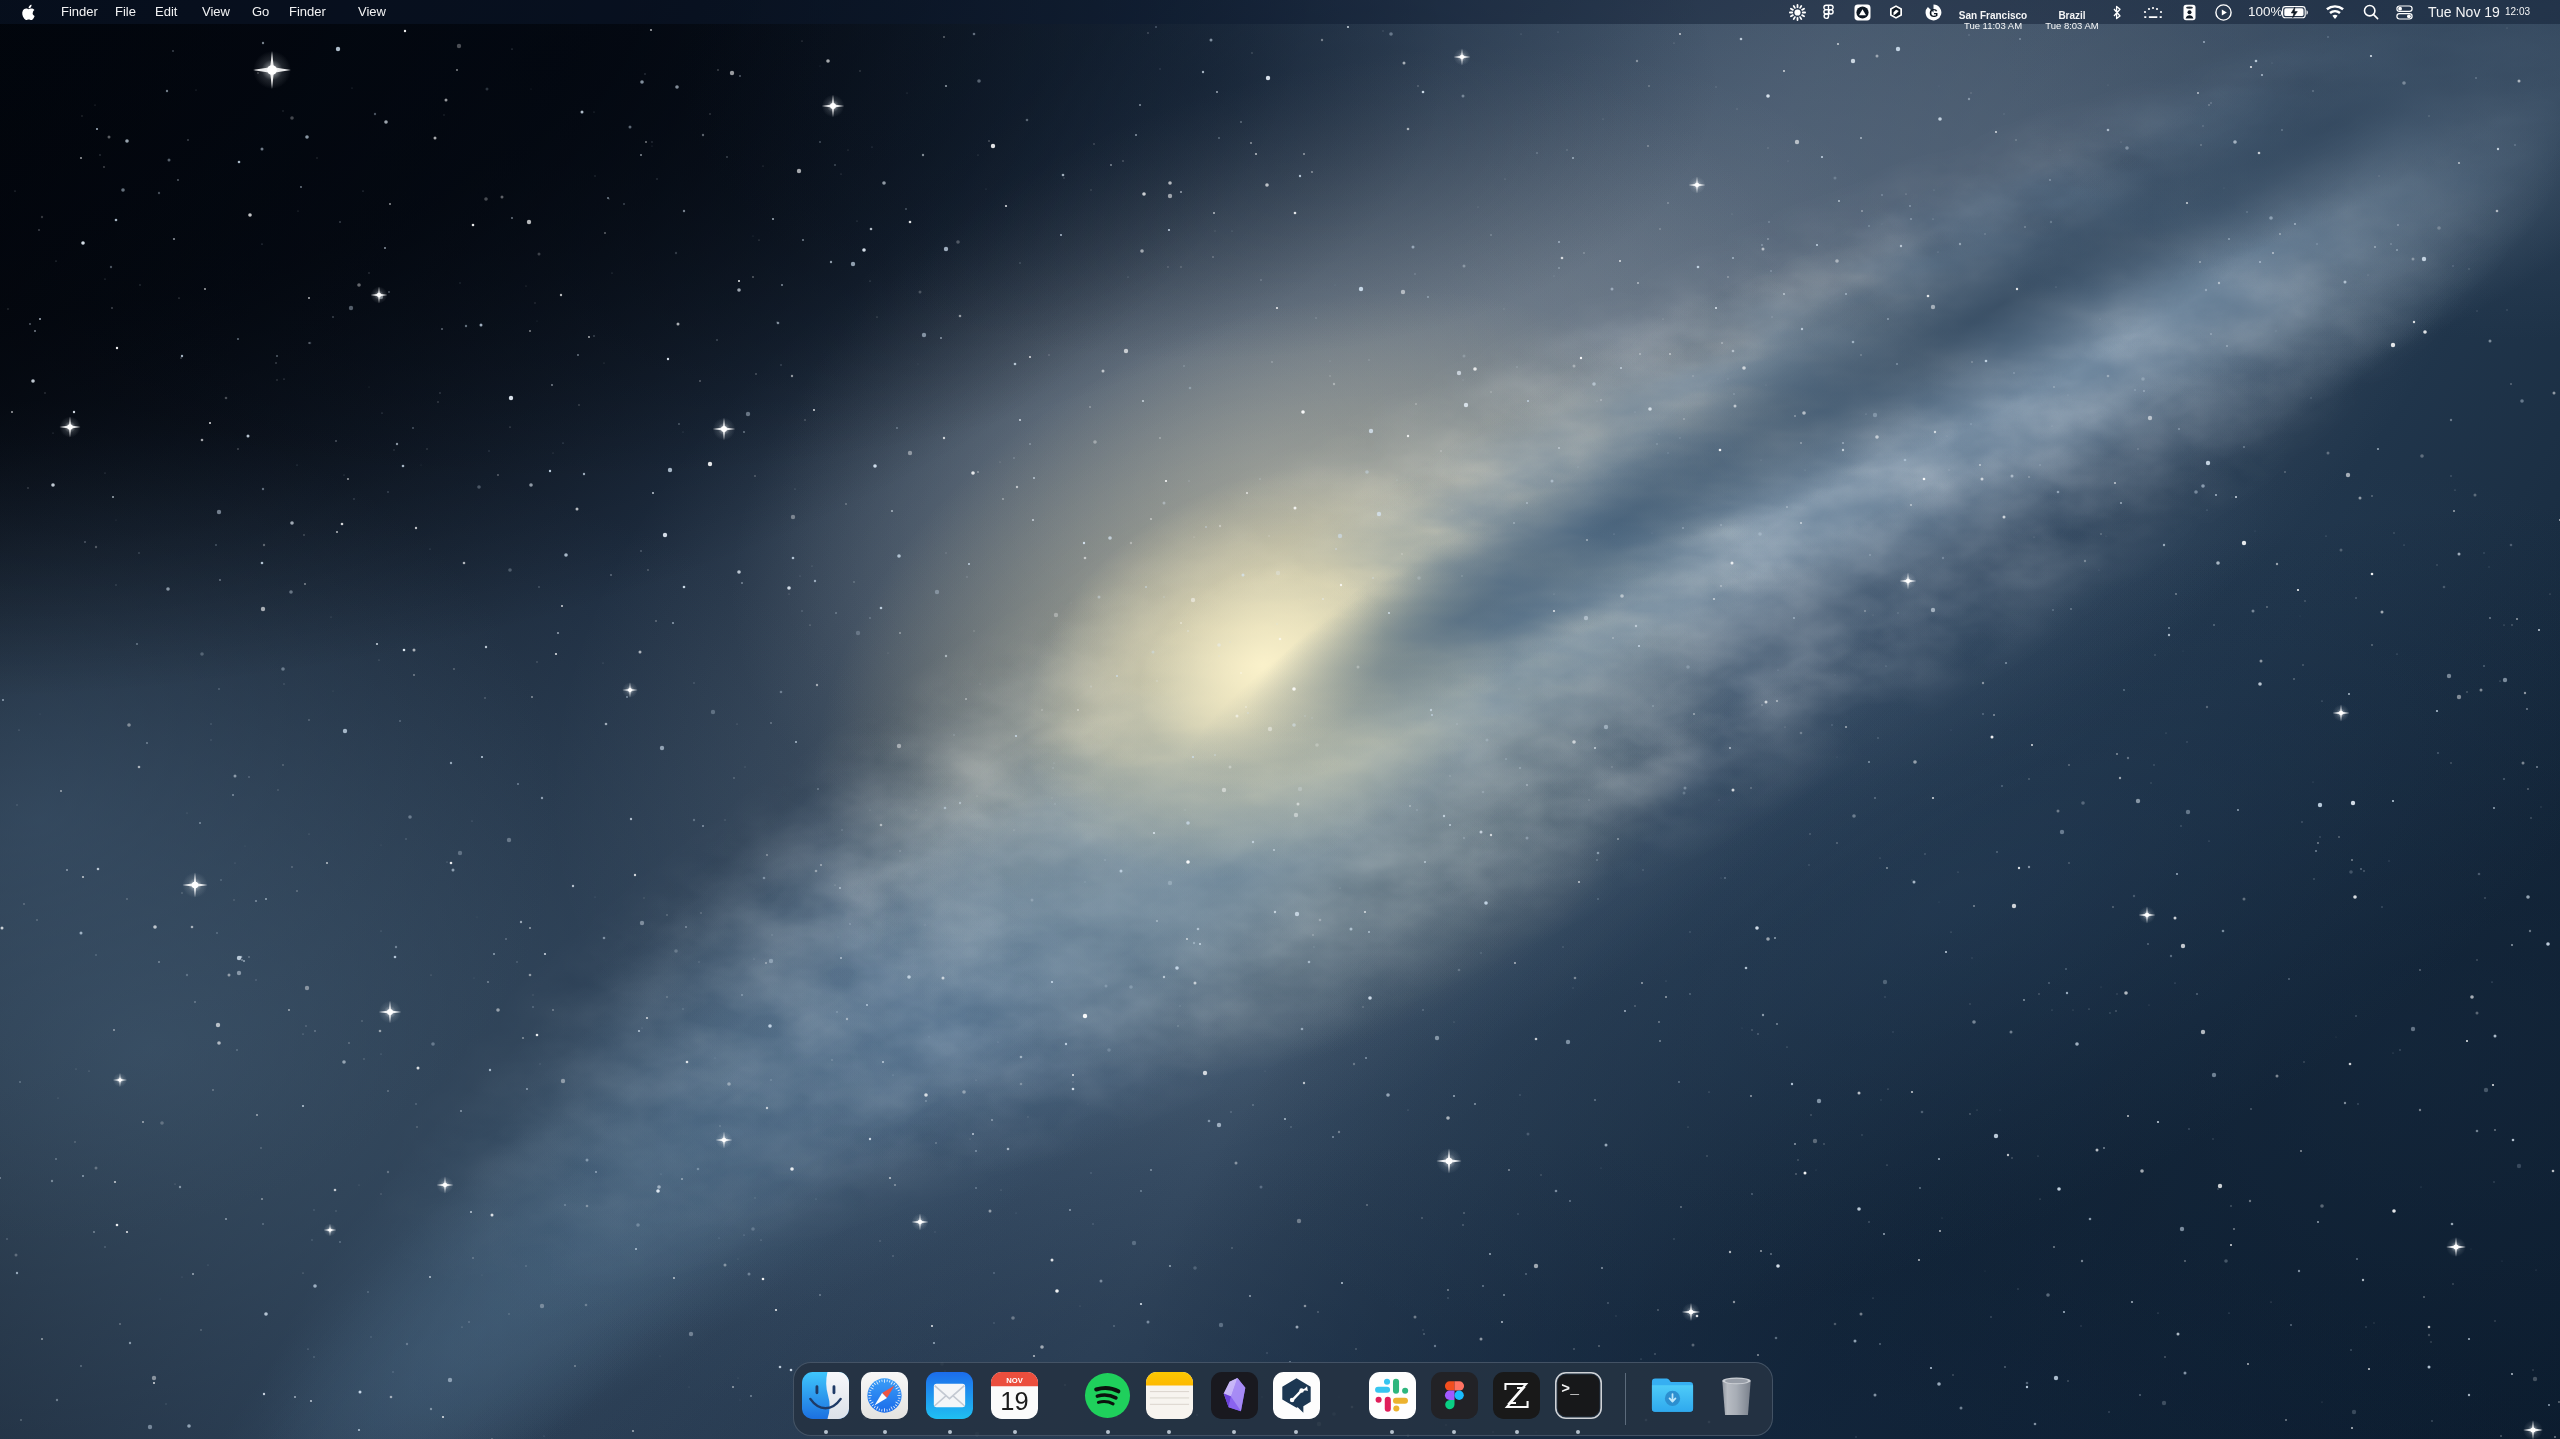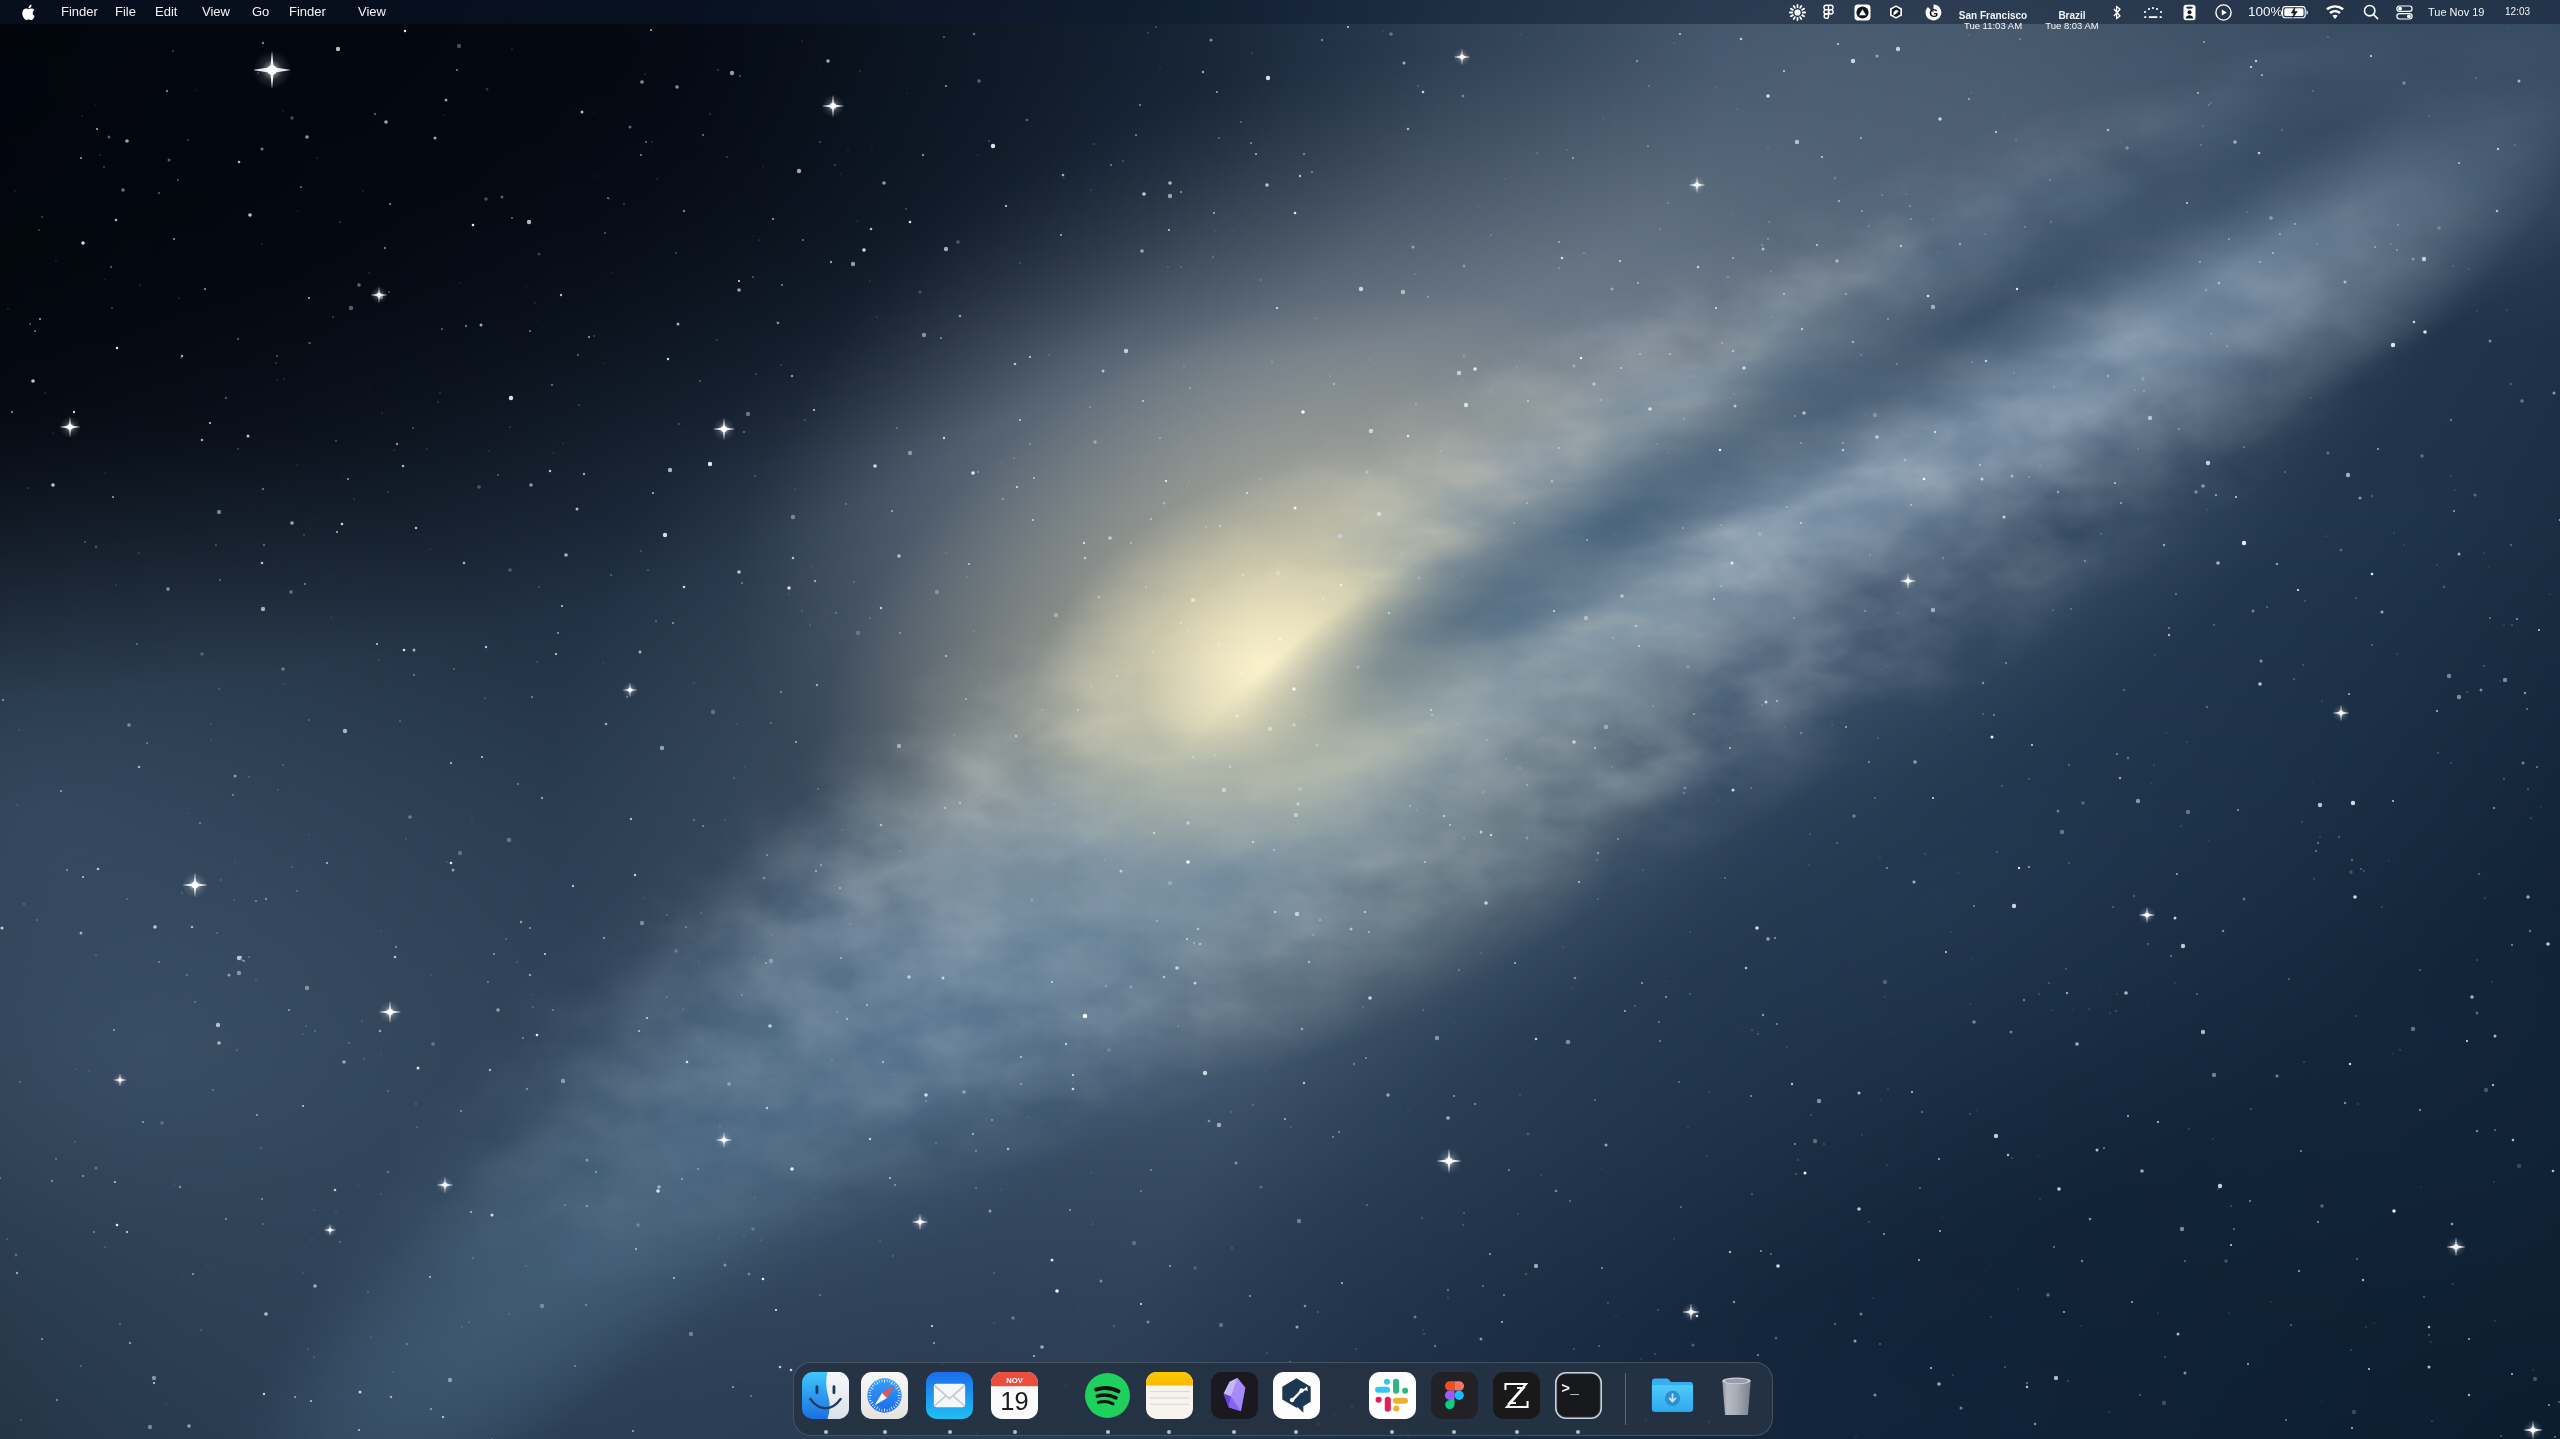--- a/index.html
+++ b/index.html
@@ -2227,21 +2227,21 @@
   <div class="mi" style="left:2396px">
         <svg width="17" height="17" viewBox="0 0 17 17">
           <g fill="none" stroke="#fff" stroke-width="1.2">
             <rect x="0.9" y="2" width="15.2" height="5.4" rx="2.7"></rect>
             <rect x="0.9" y="9.6" width="15.2" height="5.4" rx="2.7"></rect>
           </g>
           <circle cx="4.1" cy="4.7" r="1.9" fill="#fff"></circle>
           <circle cx="12.9" cy="12.3" r="1.9" fill="#fff"></circle>
         </svg>
       </div>
-  <div class="mt" style="left:2428px;font-size:11px">Tue Nov 19</div>
+  <div class="mt" style="left:2428px;font-size:14px">Tue Nov 19</div>
   <div class="mt" style="left:2505px;font-size:10px">12:03</div>
 </div>
 <div id="dock">
       <div class="di" style="left:8px"><svg width="47" height="47" viewBox="0 0 48 48">
           <defs>
 <linearGradient id="fb" x1="0" y1="0" x2="0" y2="1">
               <stop offset="0" stop-color="#3fc6fc"></stop>
               <stop offset="1" stop-color="#1c70e0"></stop>
             </linearGradient>
 <linearGradient id="fw" x1="0" y1="0" x2="0" y2="1">

